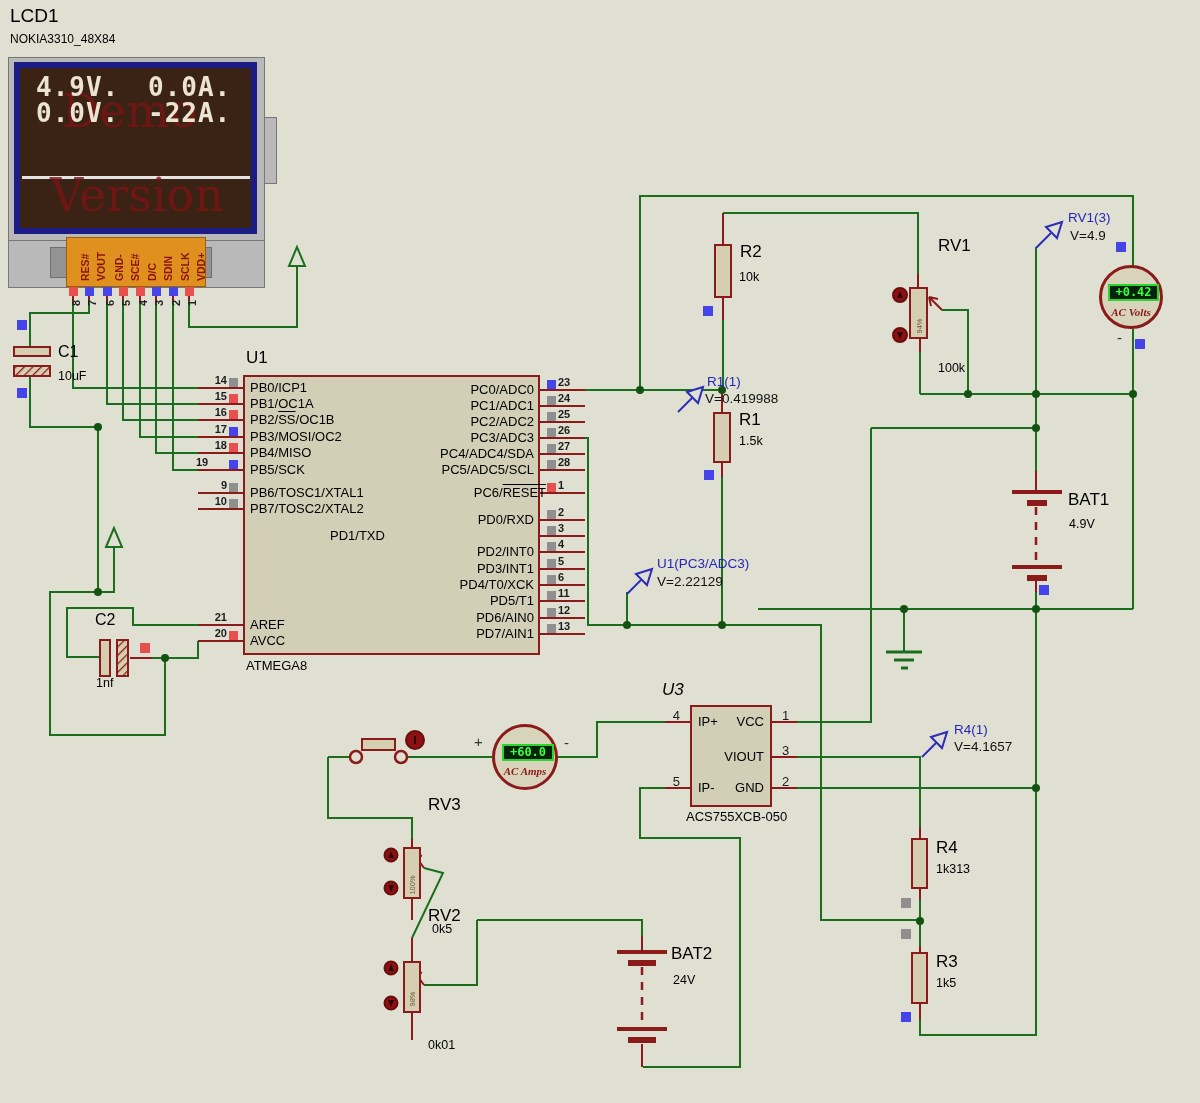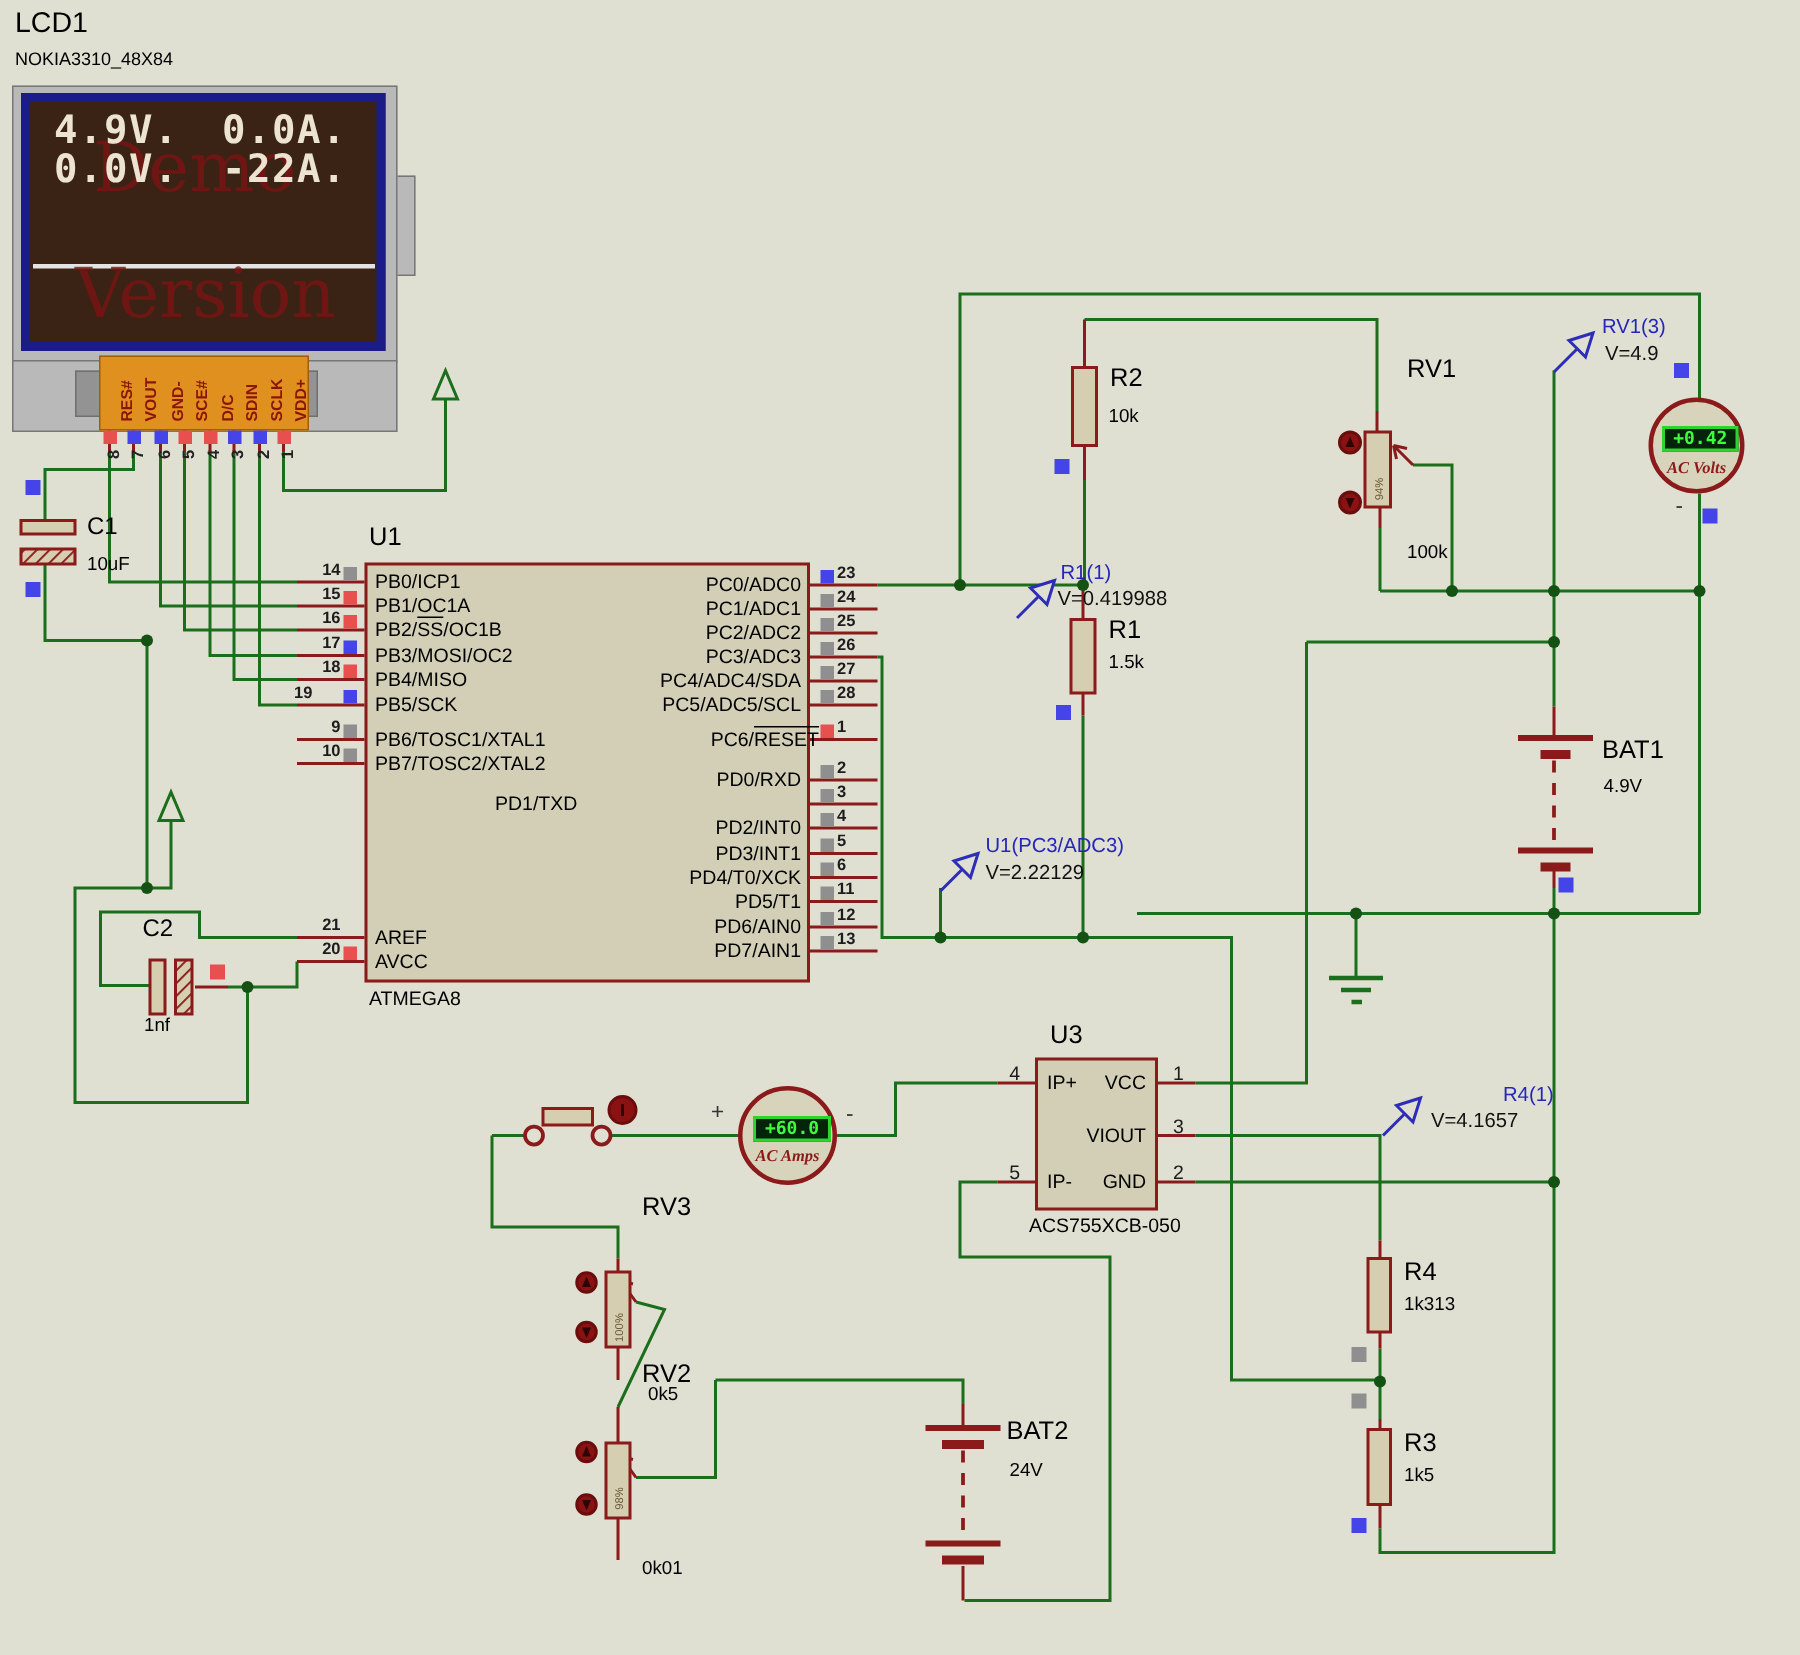--- a/index.html
+++ b/index.html
@@ -395,21 +395,21 @@
       <div class="stub" style="left: 540px; top: 617px; width: 45px; height: 2px;"></div>
       <div class="sq gray" style="left: 547px; top: 608px;"></div>
       <div class="pinnum" style="left: 558px; top: 604px;">12</div>
       <div class="pinname" style="left: 330px; top: 610px; width: 204px; text-align: right;"><span>PD6/AIN0</span><span class="ov"></span><span></span></div>
       <div class="stub" style="left: 540px; top: 633px; width: 45px; height: 2px;"></div>
       <div class="sq gray" style="left: 547px; top: 624px;"></div>
       <div class="pinnum" style="left: 558px; top: 620px;">13</div>
       <div class="pinname" style="left: 330px; top: 626px; width: 204px; text-align: right;"><span>PD7/AIN1</span><span class="ov"></span><span></span></div>
     </div>
 
-  <div class="lbl ref" style="left:700px;top:680px;">U3</div>
+  <div class="lbl ref" style="left:662px;top:680px;font-style:italic;">U3</div>
   <div class="chipbox" style="left:690px;top:705px;width:82px;height:102px;"></div>
   <div class="lbl" style="left:686px;top:809px;font-size:13px;">ACS755XCB-050</div>
   <div id="u3-pins">
       <div class="stub" style="left: 665px; top: 721px; width: 25px; height: 2px;"></div>
       <div class="pinnum" style="left: 650px; top: 708px; width: 30px; text-align: right; font-weight: 400; font-size: 13px;">4</div>
       <div class="pinname" style="left: 698px; top: 714px;">IP+</div>
       <div class="stub" style="left: 665px; top: 787px; width: 25px; height: 2px;"></div>
       <div class="pinnum" style="left: 650px; top: 774px; width: 30px; text-align: right; font-weight: 400; font-size: 13px;">5</div>
       <div class="pinname" style="left: 698px; top: 780px;">IP-</div>
       <div class="stub" style="left: 772px; top: 721px; width: 25px; height: 2px;"></div>
@@ -463,16 +463,16 @@
   </div>
   <div class="sign" style="left:474px;top:733px;">+</div>
   <div class="sign" style="left:564px;top:734px;">-</div>
 
   <div class="lbl probe-name" style="left:1068px;top:210px;">RV1(3)</div>
   <div class="lbl probe-val" style="left:1070px;top:228px;">V=4.9</div>
   <div class="lbl probe-name" style="left:707px;top:374px;">R1(1)</div>
   <div class="lbl probe-val" style="left:705px;top:391px;">V=0.419988</div>
   <div class="lbl probe-name" style="left:657px;top:556px;">U1(PC3/ADC3)</div>
   <div class="lbl probe-val" style="left:657px;top:574px;">V=2.22129</div>
-  <div class="lbl probe-name" style="left:954px;top:722px;margin-left:48px;">R4(1)</div>
+  <div class="lbl probe-name" style="left:954px;top:722px;">R4(1)</div>
   <div class="lbl probe-val" style="left:954px;top:739px;">V=4.1657</div>
 
 </div>
 
 </body></html>

